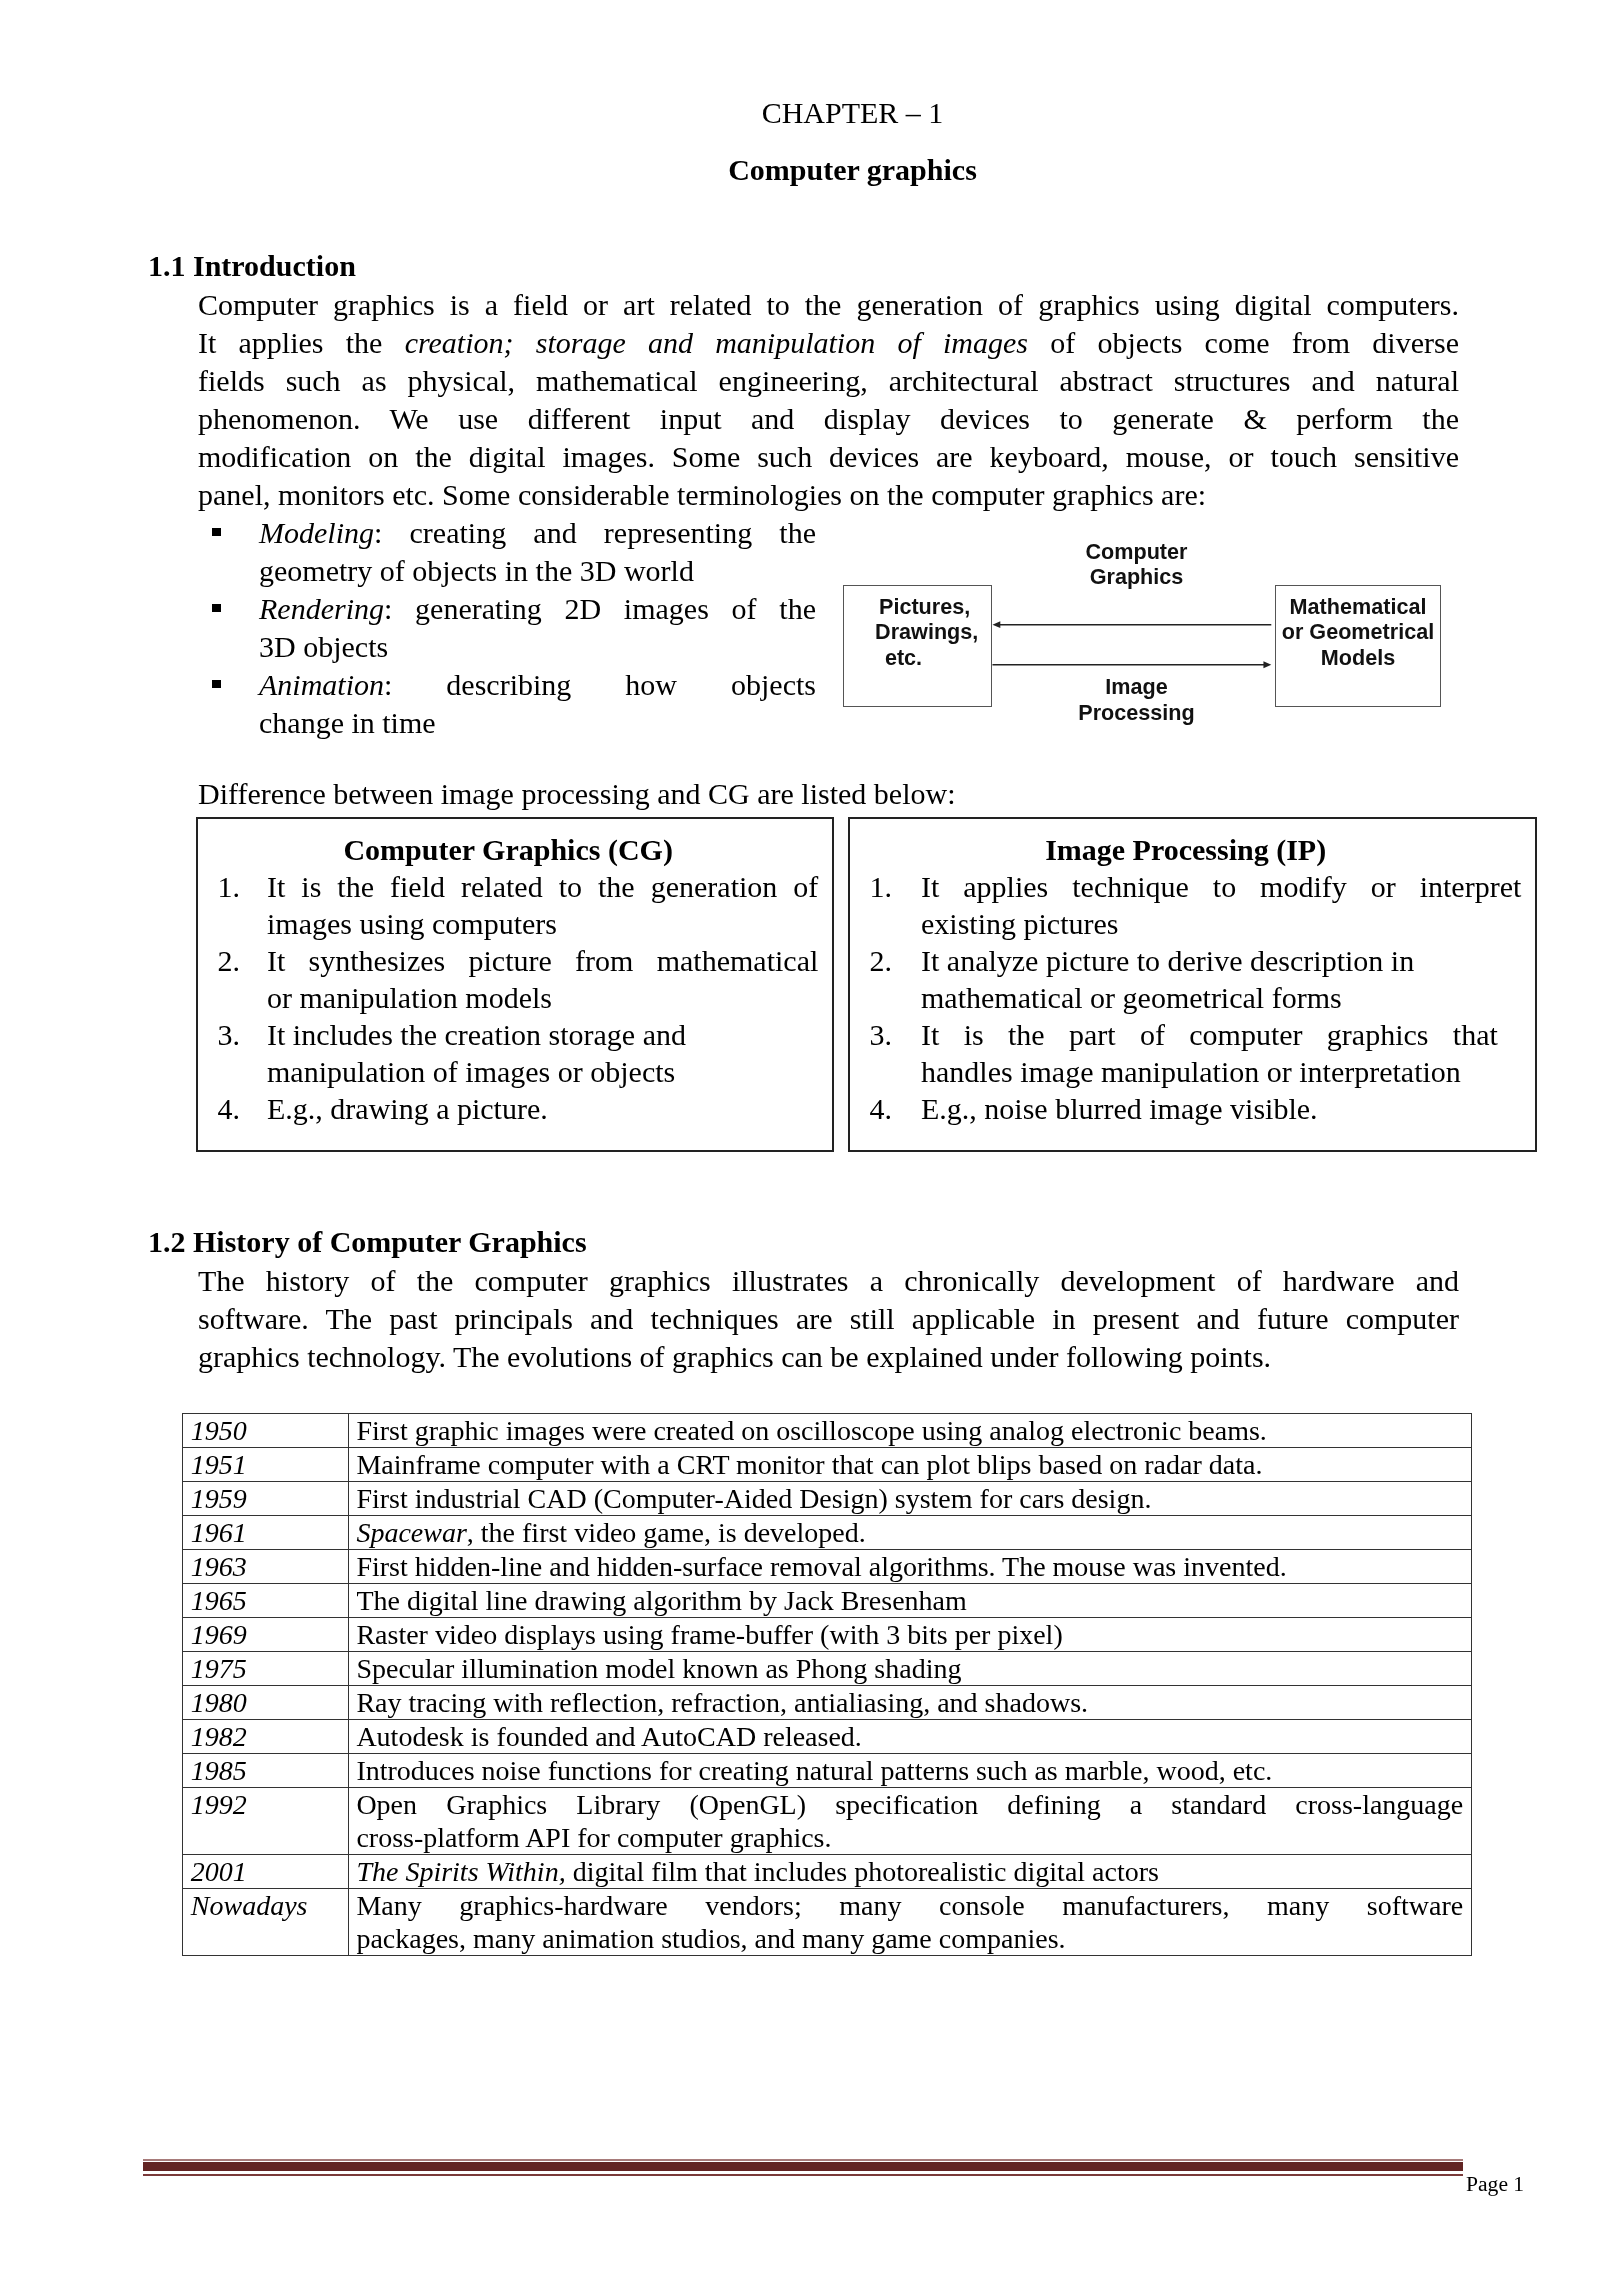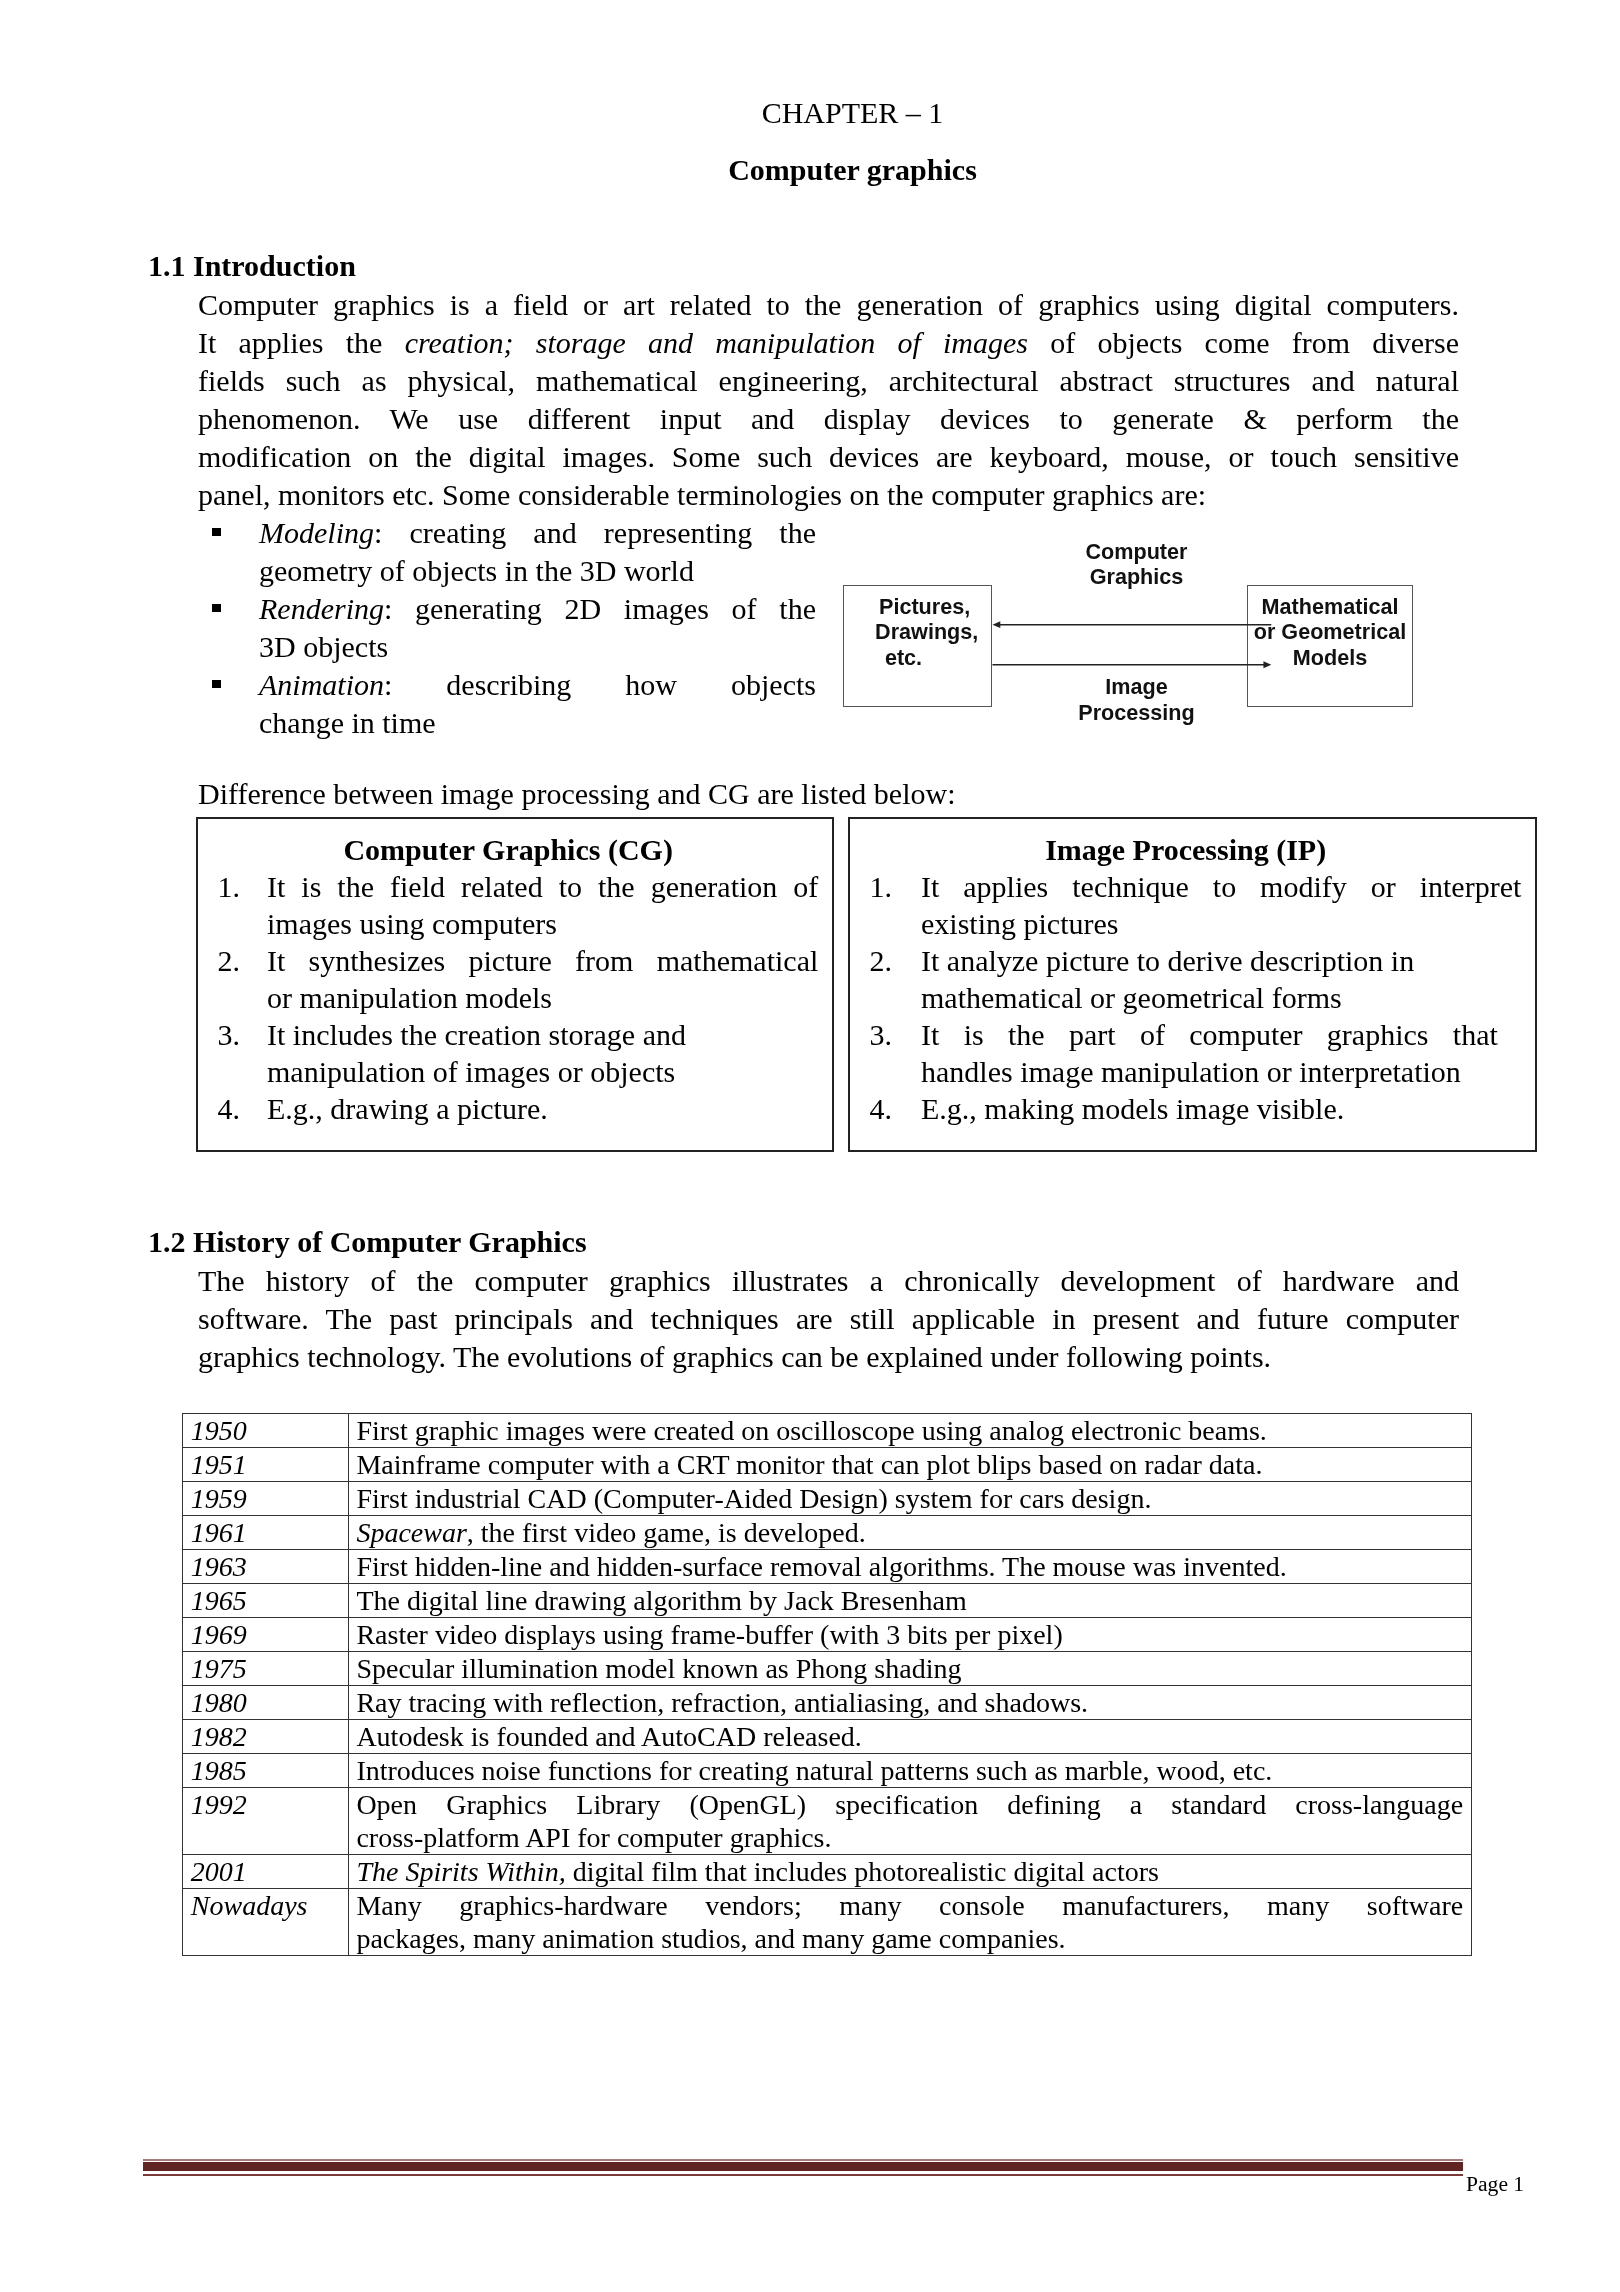--- a/index.html
+++ b/index.html
@@ -97,21 +97,21 @@
 </div>
 
 <div class="abs diagram">
   <div class="dbox" style="left:0; top:66px; width:147px; height:120px;">
     <div class="dlabel" style="left:0; top:7.8px; width:147px; text-align:left; padding-left:35px; box-sizing:border-box;">
       <div>Pictures,</div>
       <div style="margin-left:-3.9px;">Drawings,</div>
       <div style="margin-left:5.9px;">etc.</div>
     </div>
   </div>
-  <div class="dbox" style="left:404px; top:66px; width:164px; height:120px;">
+  <div class="dbox" style="left:432px; top:66px; width:164px; height:120px;">
     <div class="dlabel" style="left:0; top:7.8px; width:164px;">
       <div>Mathematical</div>
       <div>or Geometrical</div>
       <div>Models</div>
     </div>
   </div>
   <div class="dlabel" style="left:176px; top:19.6px; width:235px;">
     <div>Computer</div>
     <div>Graphics</div>
   </div>
@@ -164,21 +164,21 @@
     <span class="l last">It analyze picture to derive description in</span>
     <span class="l last">mathematical or geometrical forms</span>
   </div>
   <div class="cmp-item" style="padding-left:71px;">
     <span class="num">3.</span>
     <span class="l" style="margin-right:23.5px;">It is the part of computer graphics that</span>
     <span class="l last">handles image manipulation or interpretation</span>
   </div>
   <div class="cmp-item" style="padding-left:71px;">
     <span class="num">4.</span>
-    <span class="l last">E.g., making models image visible.</span>
+    <span class="l last">E.g., noise blurred image visible.</span>
   </div>
 </div>
 
 <div class="abs h2" style="top:1225px;">1.2 History of Computer Graphics</div>
 <div class="abs para" style="top:1262px;">
   <span class="line">The history of the computer graphics illustrates a chronically development of hardware and</span>
   <span class="line">software. The past principals and techniques are still applicable in present and future computer</span>
   <span class="line last">graphics technology. The evolutions of graphics can be explained under following points.</span>
 </div>
 

